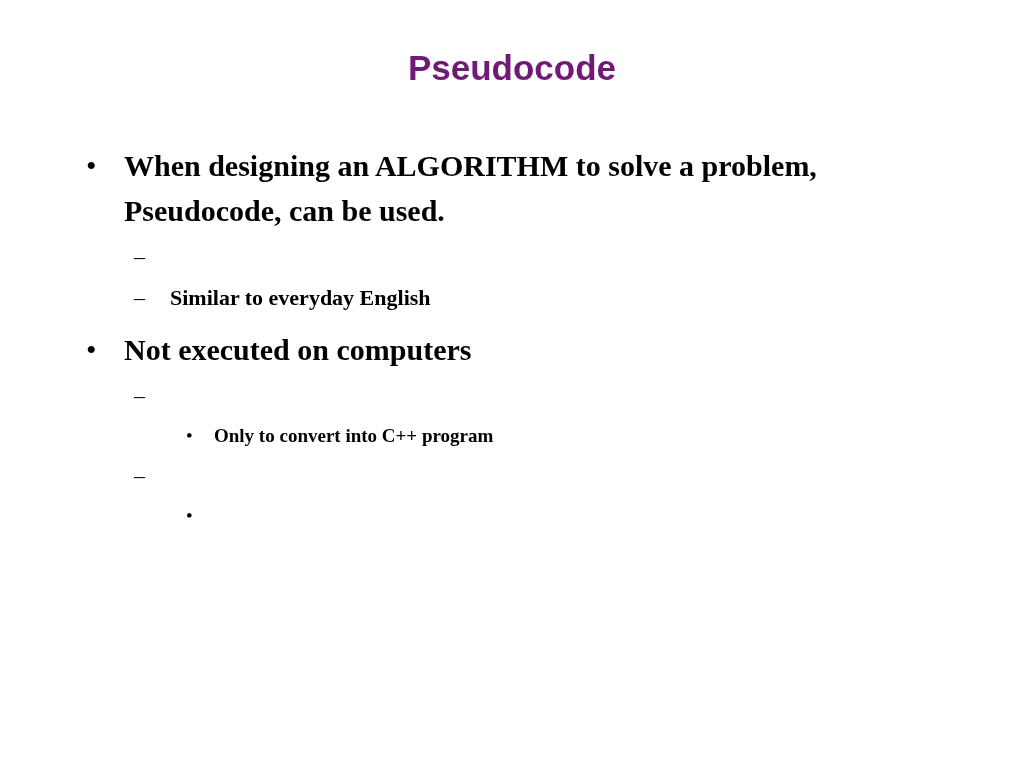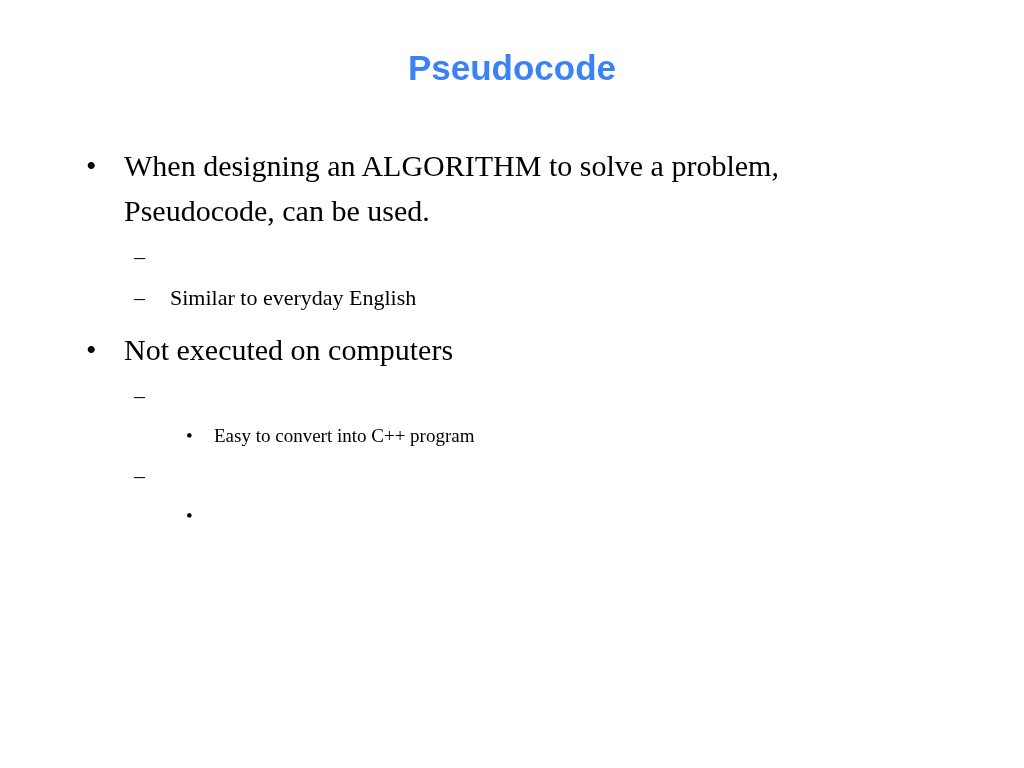--- a/index.html
+++ b/index.html
@@ -29,21 +29,21 @@
     position: absolute;
     left: 0;
     top: 47px;
     width: 1024px;
     text-align: center;
     font-family: "Liberation Sans", "DejaVu Sans", sans-serif;
     font-weight: bold;
     font-size: 35px;
     line-height: 42px;
     letter-spacing: 0px;
-    color: #3b82f6;
+    color: #701a75;
     white-space: nowrap;
   }
 
   
   .body-list {
     position: absolute;
     left: 0;
     top: 143px;
     width: 1024px;
   }
@@ -58,20 +58,21 @@
     flex: 0 0 auto;
     text-align: left;
     color: #000000;
     font-family: "Liberation Serif", "DejaVu Serif", serif;
   }
 
   .btext {
     flex: 1 1 auto;
     color: #000000;
     font-family: "Liberation Serif", "DejaVu Serif", serif;
+    font-weight: bold;
   }
 
   
   .lvl1 {
     padding-left: 86px;
     margin-bottom: 4px;
   }
   .lvl1 .marker {
     width: 38px;
     font-size: 30px;
@@ -146,21 +147,21 @@
       <span class="marker">•</span>
       <span class="btext">Not executed on computers</span>
     </div>
 
     <div class="bullet-row lvl2">
       <span class="marker">–</span>
     </div>
 
     <div class="bullet-row lvl3">
       <span class="marker">•</span>
-      <span class="btext">Easy to convert into C++ program</span>
+      <span class="btext">Only to convert into C++ program</span>
     </div>
 
     <div class="bullet-row lvl2">
       <span class="marker">–</span>
     </div>
 
     <div class="bullet-row lvl3">
       <span class="marker">•</span>
     </div>
 

